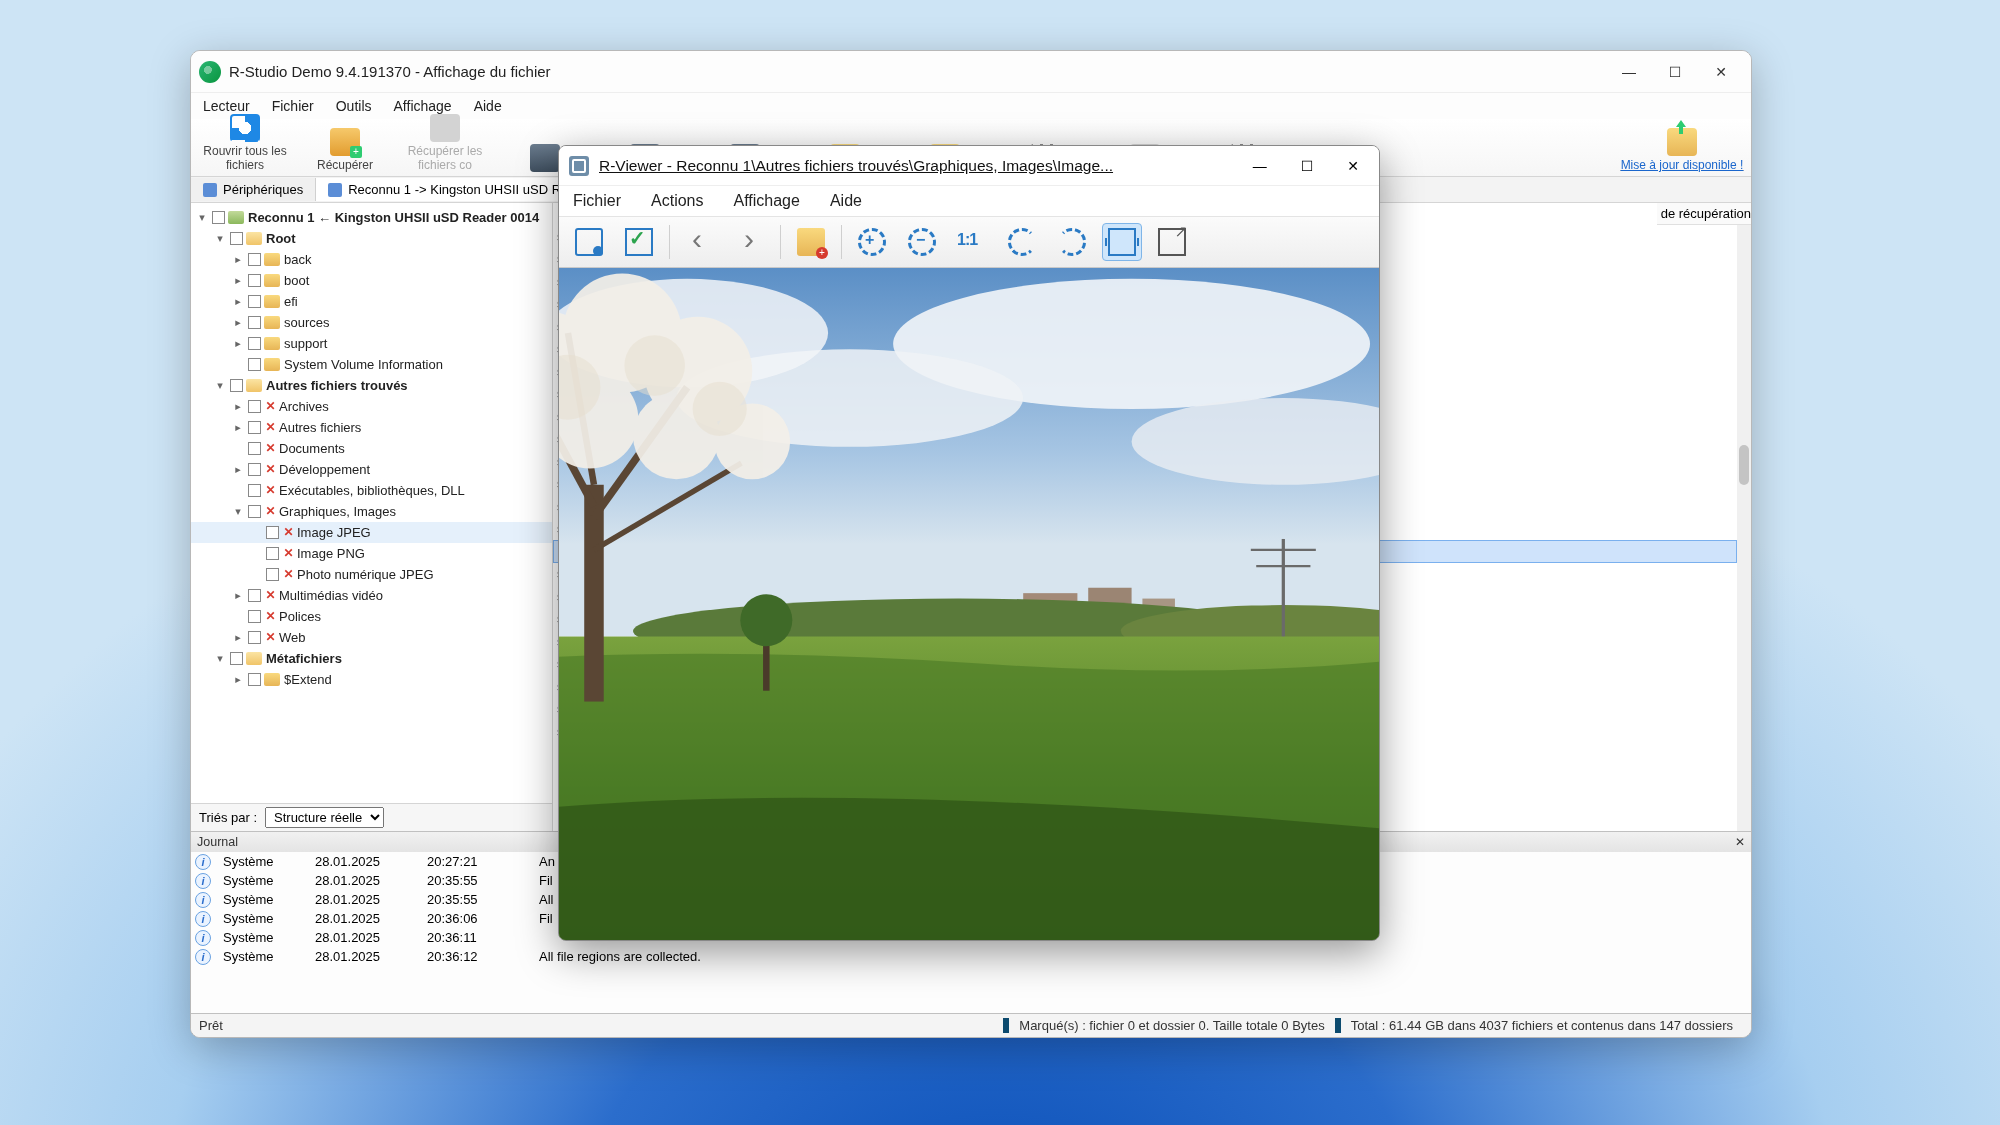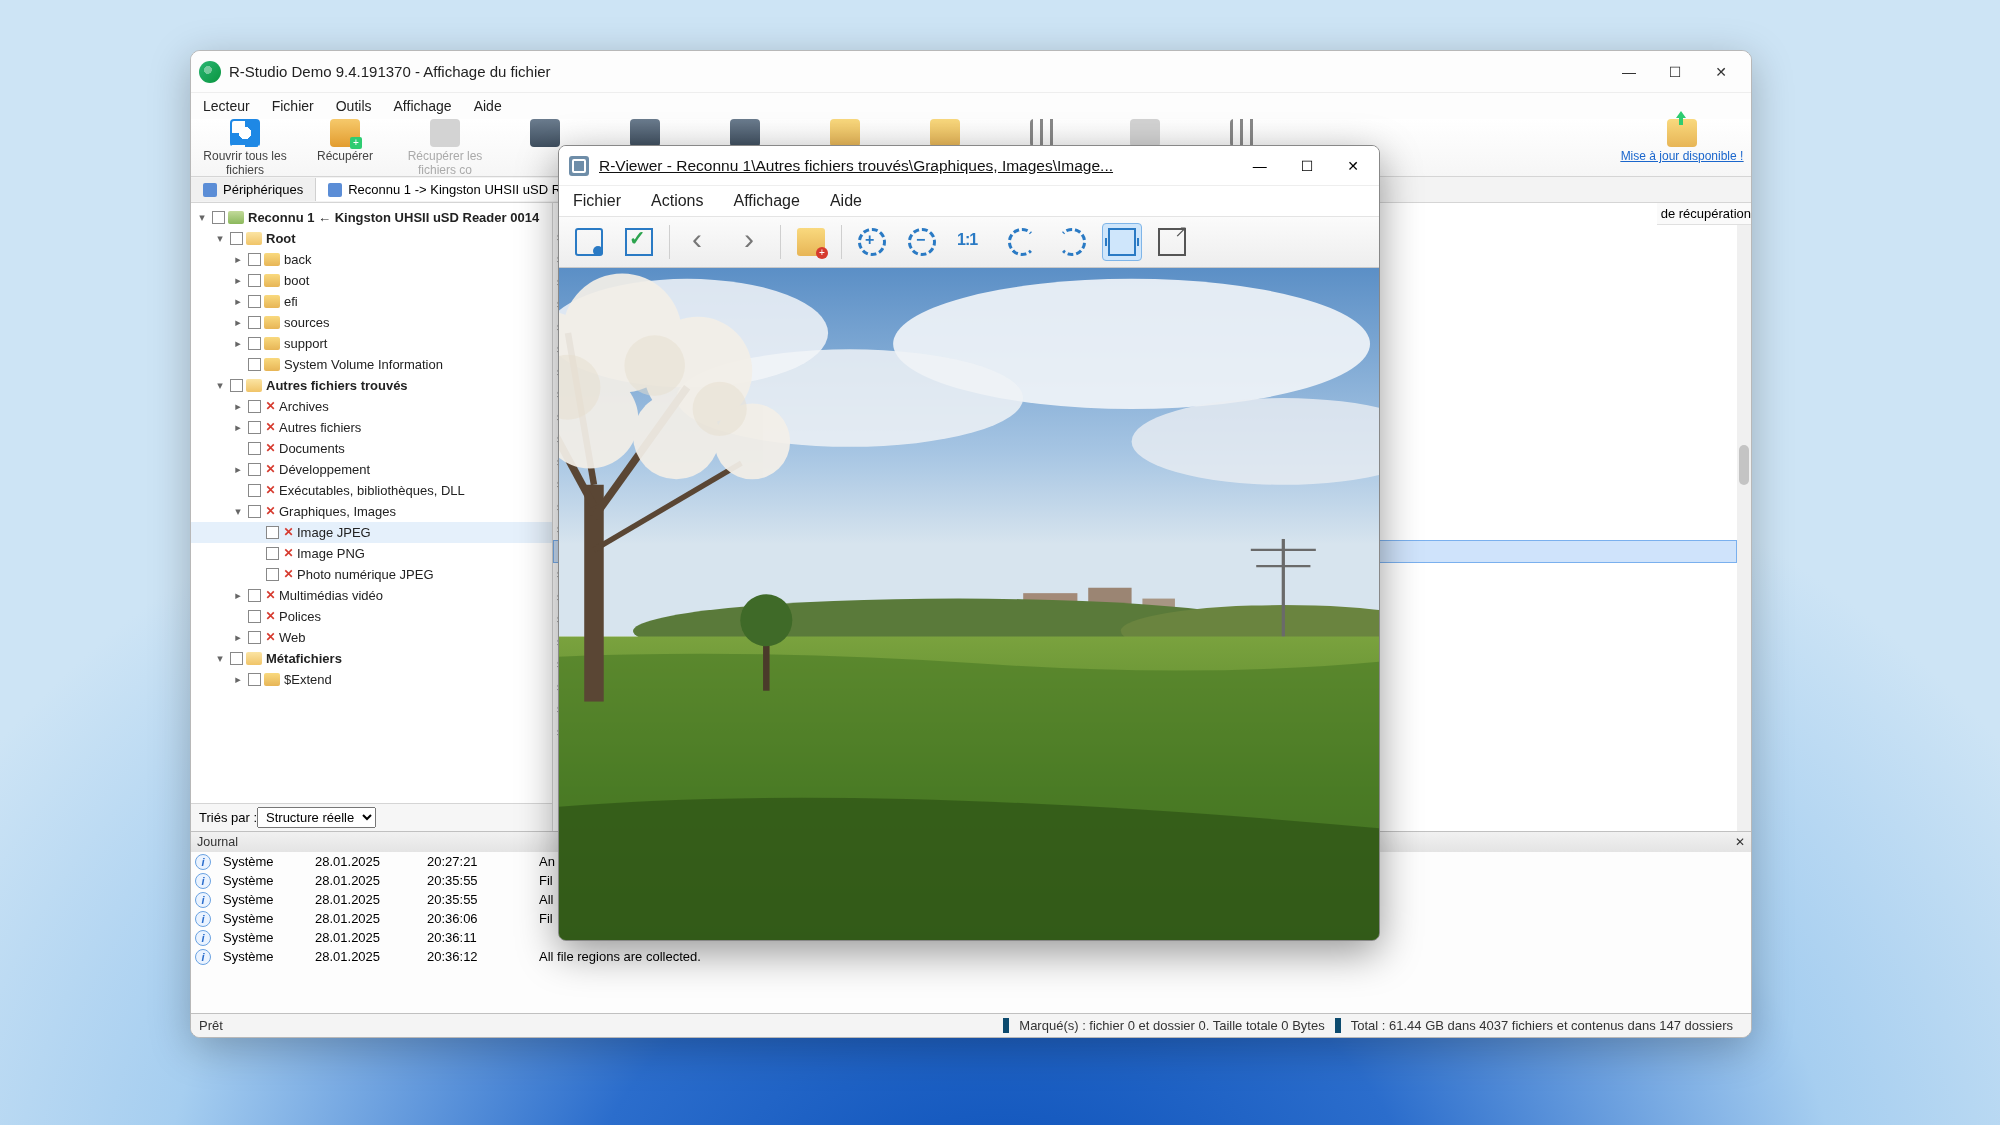--- a/index.html
+++ b/index.html
@@ -47,21 +47,21 @@
   gap: 22px;
   padding: 0 12px;
   color: #222;
   font-size: 14px;
 }
 .menubar span { cursor: pointer; }
 
 .toolbar-main {
   height: 58px;
   display: flex;
-  align-items: flex-start;
+  align-items: flex-end;
   border-bottom: 1px solid #d5d5d5;
   padding: 0 4px 4px 4px;
   background: linear-gradient(#fff,#f6f6f6);
 }
 .toolbar-main .tool { width: 100px; text-align: center; font-size: 12px; color: #444; display:flex;flex-direction:column;align-items:center;gap:2px;}
 .toolbar-main .tool.disabled{color:#aaa;}
 .toolbar-main .tool .ticon{width:30px;height:28px;border-radius:4px;}
 .ticon.refresh{background:radial-gradient(circle,#fff 35%,transparent 36%),conic-gradient(#1e88e5 0 270deg, transparent 270deg);border:2px solid #1e88e5;border-bottom-color:transparent;}
 .ticon.recover{background:linear-gradient(#f6c96b,#e29c2f);position:relative;}
 .ticon.recover::after{content:"+";position:absolute;right:-2px;bottom:-2px;width:12px;height:12px;background:#2ecc71;color:#fff;font-size:10px;line-height:12px;text-align:center;border-radius:2px;}
@@ -115,21 +115,21 @@
 .exp { width: 14px; text-align: center; color: #666; font-size: 11px; cursor: pointer; }
 .chk { width: 13px; height: 13px; border: 1px solid #888; margin: 0 3px; background:#fff; cursor:pointer;}
 .folder-icon { width: 16px; height: 13px; background: linear-gradient(#f9d97e,#e7b556); border-radius: 2px; margin-right: 4px; }
 .folder-icon.open{background:linear-gradient(#fbe4a3,#f0c468);}
 .disk-icon{width:16px;height:13px;background:linear-gradient(#c2da9a,#8bb85c);border-radius:2px;margin-right:4px;}
 .x-icon{width:13px;height:13px;color:#d63a2e;font-weight:bold;font-size:12px;line-height:13px;text-align:center;margin-right:2px;}
 .tree-row .label { }
 .tree-row.bold .label { font-weight: bold; }
 .indent{display:inline-block;}
 
-.sort-bar{height:28px;border-top:1px solid #d5d5d5;display:flex;align-items:center;padding:0 8px;font-size:13px;background:#f6f6f6;}
+.sort-bar{height:28px;border-top:1px solid #d5d5d5;display:flex;align-items:center;gap:8px;padding:0 8px;font-size:13px;background:#f6f6f6;}
 .sort-bar select{font-size:13px;padding:1px 4px;}
 
 .right-panel{flex:1;background:#fff;display:flex;flex-direction:column;min-height:0;position:relative;}
 .right-content{flex:1;overflow:hidden;position:relative;}
 .headers-row{position:absolute;top:0;right:0;height:22px;display:flex;align-items:center;font-size:13px;background:#fafafa;border-bottom:1px solid #e0e0e0;padding-left:4px;}
 .status-list{position:absolute;top:22px;right:0;left:0;bottom:0;overflow:hidden;padding-right:14px;}
 .status-row{height:22.5px;display:flex;align-items:center;font-size:13.5px;color:#333;padding-left:4px;white-space:nowrap;}
 .status-row.sel{background:#cfe3fb;border:1px solid #7ab0ee;}
 .vscroll{position:absolute;right:0;top:22px;bottom:0;width:14px;background:#f0f0f0;}
 .vscroll .thumb{position:absolute;left:2px;right:2px;top:220px;height:40px;background:#c4c4c4;border-radius:6px;}

